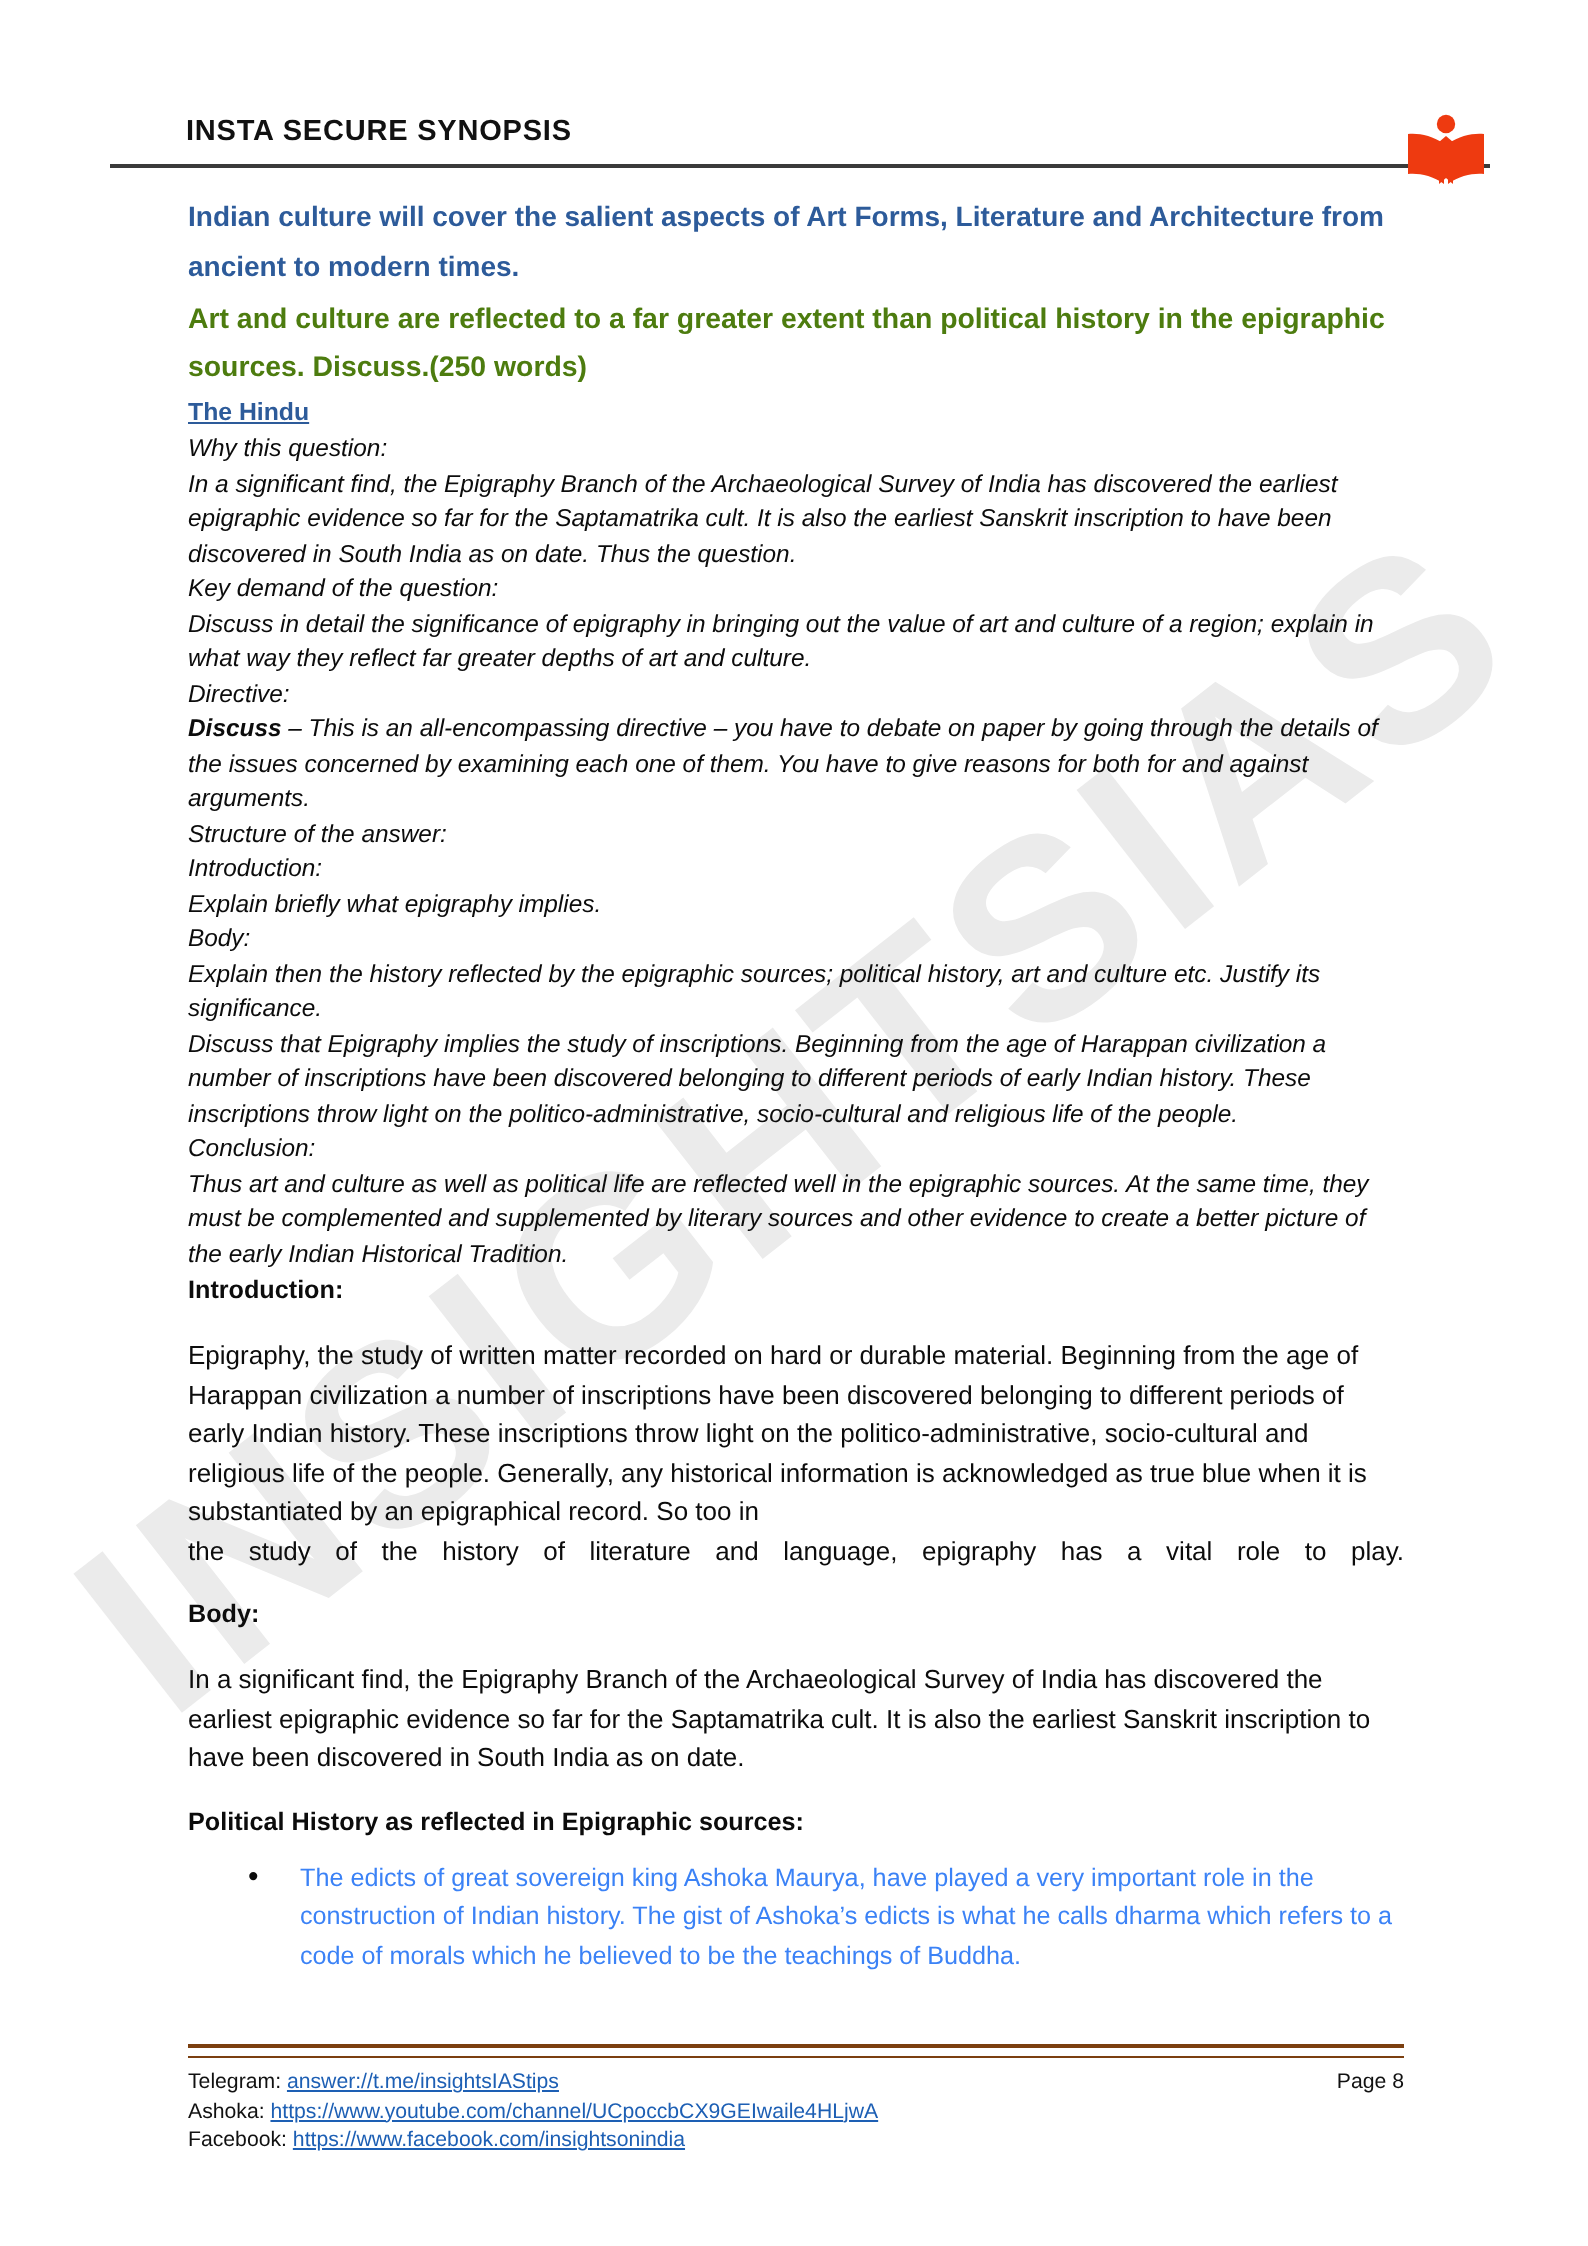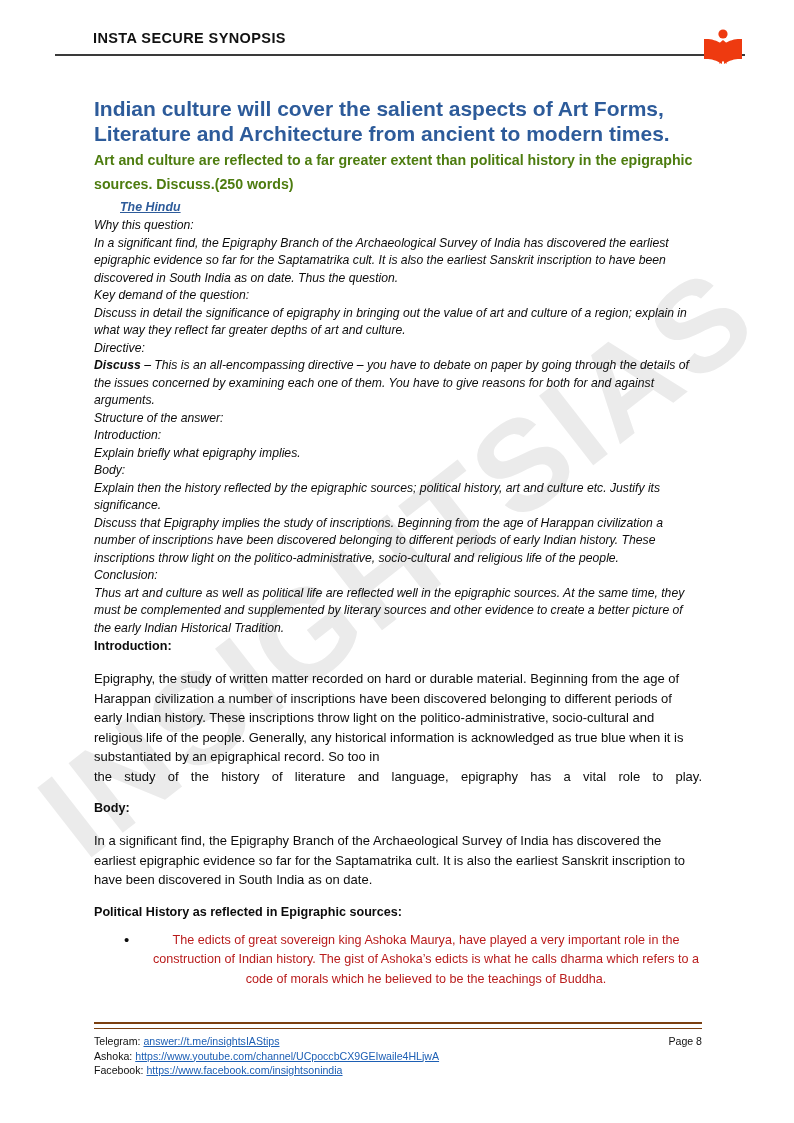--- a/index.html
+++ b/index.html
@@ -38,21 +38,21 @@
     font-weight: 700;
     letter-spacing: 4px;
     color: #ebebeb;
     white-space: nowrap;
   }
 
   
   .header {
     position: absolute;
     left: 55px;
-    top: 30px;
+    top: 58px;
     width: 690px;
     height: 36px;
     z-index: 2;
   }
   .header-title {
     position: absolute;
     left: 38px;
     top: 0px;
     font-family: "Liberation Sans", sans-serif;
     font-size: 14.5px;
@@ -82,44 +82,42 @@
     position: absolute;
     left: 94px;
     top: 96px;
     width: 608px;
     z-index: 2;
   }
 
   .q-title {
     color: #2d5b9a;
     font-family: "Liberation Sans", sans-serif;
-    font-size: 21px;
+    font-size: 14px;
     font-weight: 600;
     line-height: 25px;
     margin: 0 0 2px 0;
   }
   .q-sub {
     color: #4d7c0f;
     font-family: "Liberation Sans", sans-serif;
     font-size: 14.2px;
     font-weight: 600;
     line-height: 24px;
     margin: 0 0 1px 0;
   }
   .src-link {
     display: inline-block;
     color: #2d5b9a;
     font-family: "Liberation Sans", sans-serif;
     font-size: 12.4px;
-    font-style: italic;
     font-weight: 600;
     text-decoration: underline;
     line-height: 17px;
     margin-bottom: 1px;
-    margin-left: 26px;
   }
 
   
   .it-head {
     font-family: "Liberation Sans", sans-serif;
     font-size: 12.2px;
     font-style: italic;
     font-weight: 400;
     color: #0c0c0c;
     line-height: 17.5px;
@@ -165,25 +163,24 @@
 
   ul.bullets {
     margin: 0;
     padding: 0 0 0 30px;
     list-style: none;
   }
   ul.bullets li {
     position: relative;
     font-family: "Liberation Sans", sans-serif;
     font-size: 12.6px;
-    color: #b91c1c;
+    color: #3b82f6;
     line-height: 19.5px;
     padding-left: 26px;
     margin: 0;
-    text-align: center;
   }
   ul.bullets li::before {
     content: "\2022";
     position: absolute;
     left: 0;
     top: -1px;
     font-size: 15px;
     color: #0c0c0c;
   }
 

